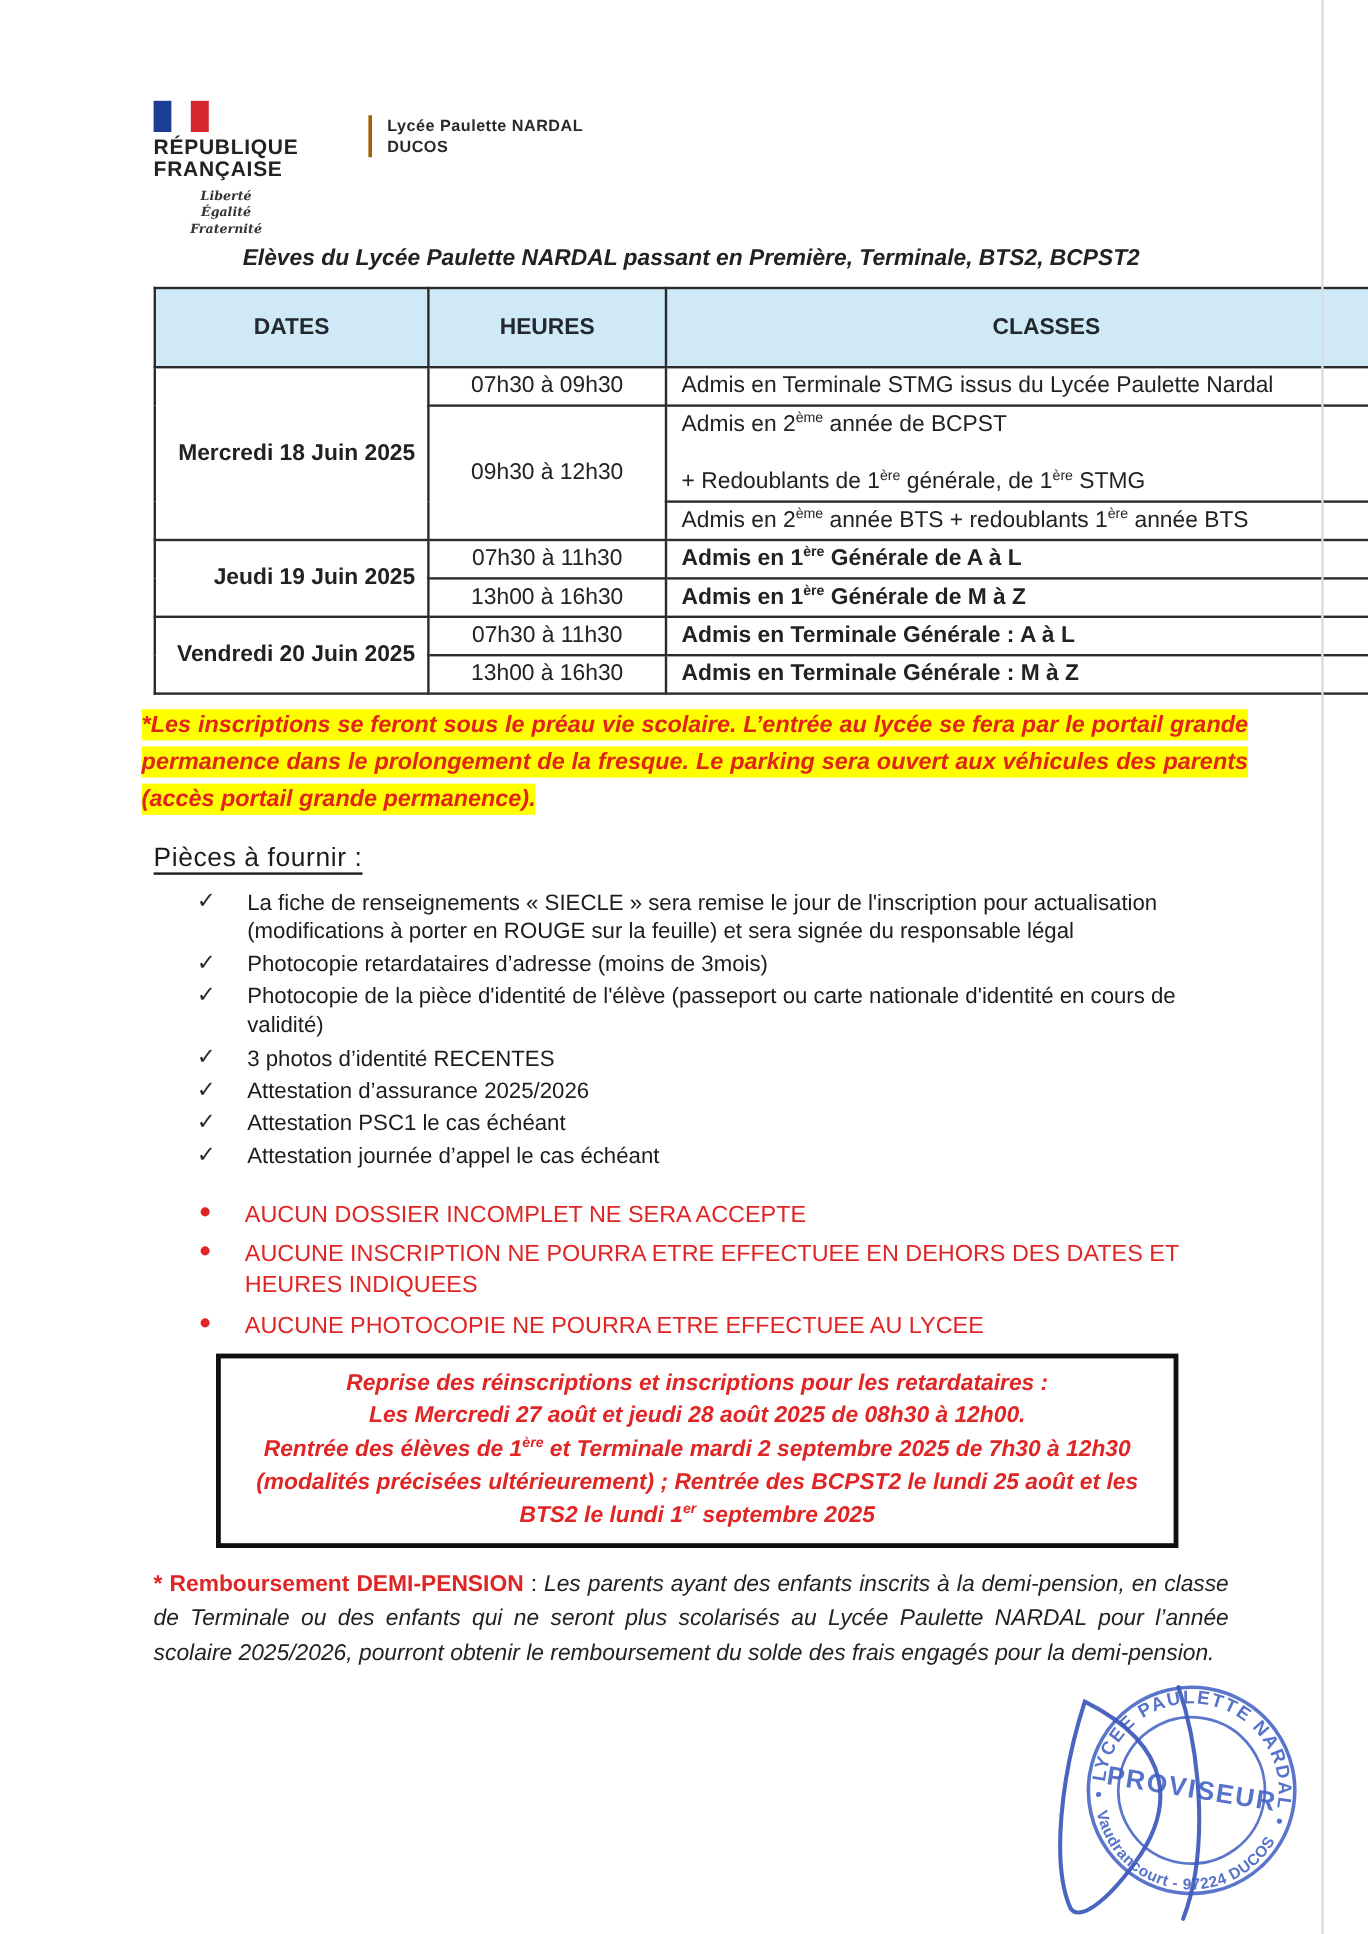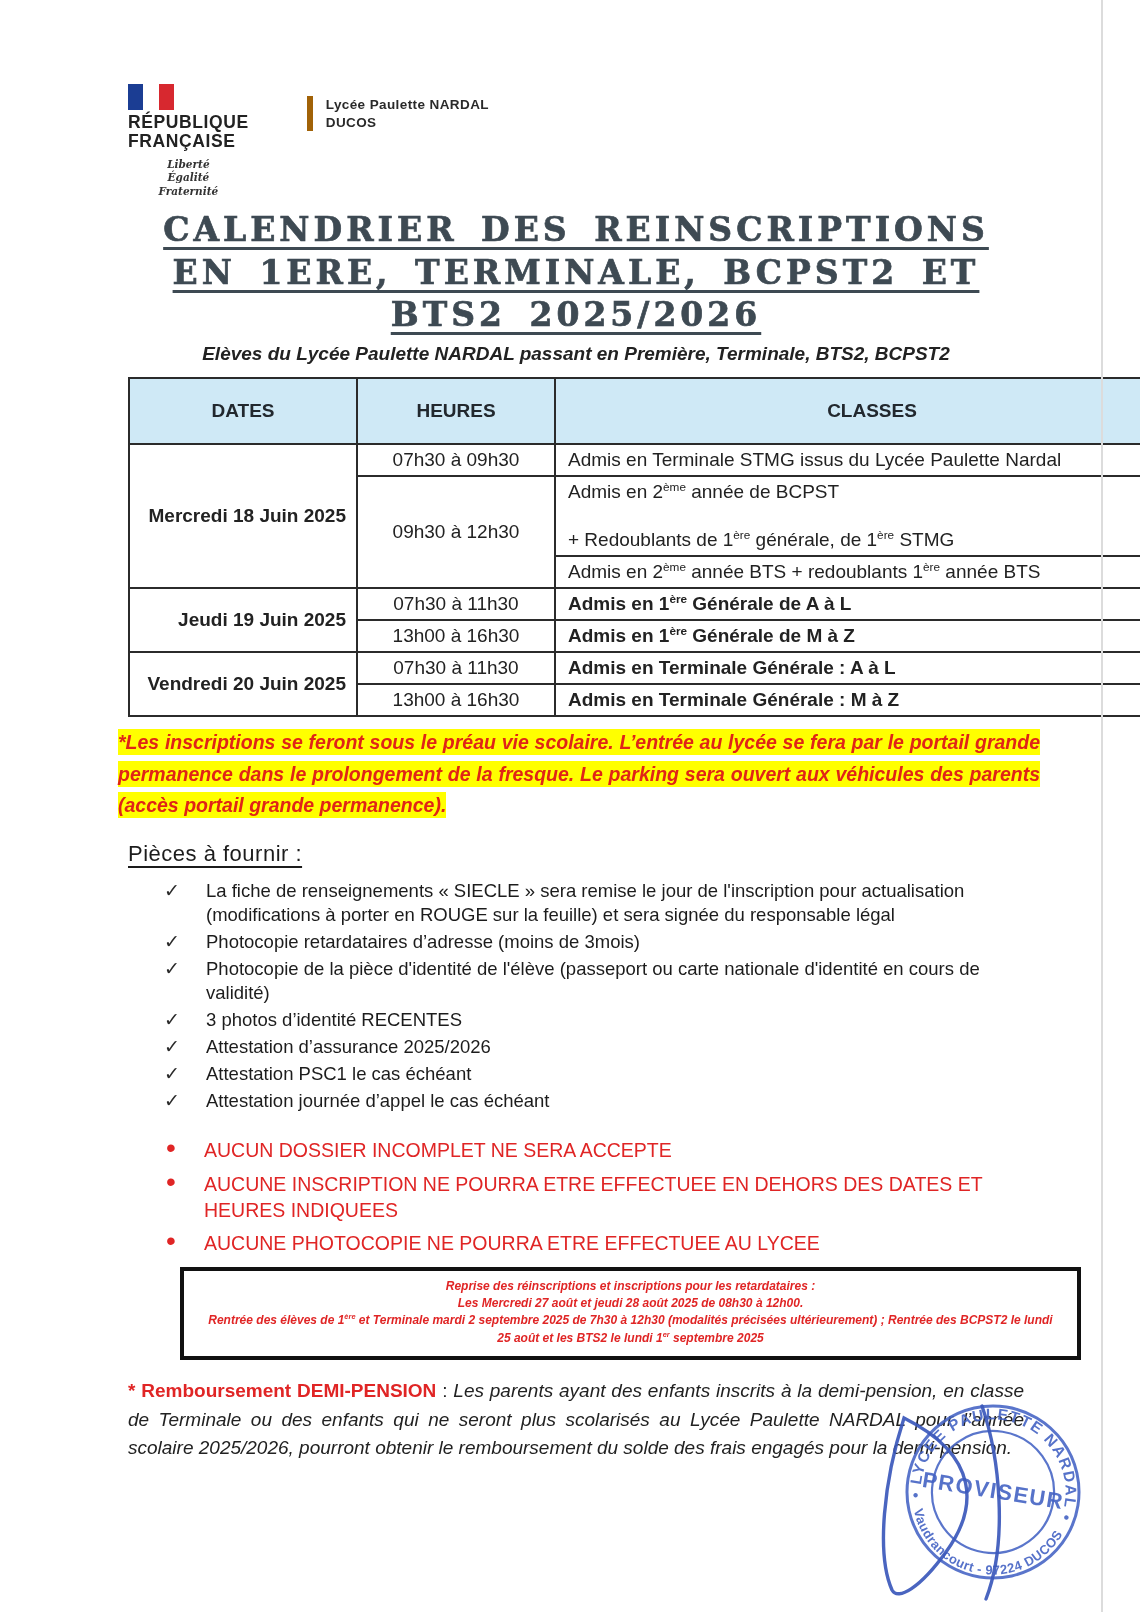--- a/index.html
+++ b/index.html
@@ -13,21 +13,21 @@
 
   
   .gov-header { display:flex; align-items:flex-start; }
   .flag { display:flex; width:46px; height:26px; margin-bottom:3px; }
   .flag .b { flex:1; background:#1b3d93; }
   .flag .w { flex:1; background:#ffffff; }
   .flag .r { flex:1; background:#d7282f; }
   .republic { font-weight:bold; font-size:17.5px; line-height:1.08; letter-spacing:.6px; color:#222; }
   .motto { margin-top:7px; font-family:"DejaVu Serif", serif; font-style:italic; font-weight:bold;
            font-size:10.5px; line-height:1.3; color:#333;text-align:center; }
-  .school { margin:12px 0 0 58px; padding-left:13px; border-left:6px solid #a16207;
+  .school { margin:12px 0 0 58px; padding-left:13px; border-left:3px solid #a16207;
             font-weight:bold; font-size:13.5px; line-height:1.3; letter-spacing:.4px; color:#2a2a2a; }
 
   
   .title { margin-top:10px; text-align:center; font-family:"DejaVu Serif", serif; font-weight:bold; color:#3e4a53; }
   .title .line { font-size:33px; line-height:1.3; letter-spacing:4px; word-spacing:8px;
                  text-decoration:underline; text-decoration-thickness:2.5px; text-underline-offset:6px;
                  -webkit-text-stroke:.7px #3e4a53; }
   .subtitle { margin-top:6px; text-align:center; font-weight:bold; font-style:italic; font-size:19px; color:#222; }
 
   
@@ -57,23 +57,23 @@
   .checklist li { position:relative; padding-left:42px; margin-bottom:3px; font-size:18.5px; line-height:1.3; }
   .checklist .check { position:absolute; left:0; top:0; font-size:19px; color:#2a2a2a; }
 
   
   ul.warnings { list-style:none; margin:24px 0 0 0; padding:0 0 0 30px; }
   .warnings li { position:relative; padding-left:46px; margin-bottom:7px;
                  font-size:19.5px; line-height:1.35; color:#e02525; }
   .warnings .bullet { position:absolute; left:8px; top:-3px; font-size:28px; line-height:1; }
 
   
-  .red-box { box-sizing:border-box; margin:10px 0 0 52px; width:901px; border:4px solid #111;
+  .red-box { box-sizing:border-box; margin:10px 0 0 52px; width:802px; border:4px solid #111;
              padding:7px 18px 9px; text-align:center; color:#e02525;
-             font-weight:bold; font-style:italic; font-size:12px; line-height:1.45; }
+             font-weight:bold; font-style:italic; font-size:19px; line-height:1.45; }
 
   
   .para { margin-top:17px; font-size:19px; line-height:1.5; text-align:justify; color:#222; }
   .lead-red { color:#e02525; font-weight:bold; }
   .it { font-style:italic; }
 
   
   .stamp { position:absolute; left:866px; top:1392px; width:248px; height:218px; }
 </style>
 </head>
@@ -99,25 +99,20 @@
           <div>Égalité</div>
           <div>Fraternité</div>
         </div>
       </div>
       <div class="school">
         <div>Lycée Paulette NARDAL</div>
         <div>DUCOS</div>
       </div>
     </div>
 
-    <div class="title">
-      <div class="line">CALENDRIER DES REINSCRIPTIONS</div>
-      <div class="line">EN 1ERE, TERMINALE, BCPST2 ET</div>
-      <div class="line">BTS2 2025/2026</div>
-    </div>
     <div class="subtitle">Elèves du Lycée Paulette NARDAL passant en Première, Terminale, BTS2, BCPST2</div>
 
     <table class="cal">
       <thead>
         <tr>
           <th>DATES</th>
           <th>HEURES</th>
           <th>CLASSES</th>
         </tr>
       </thead>

